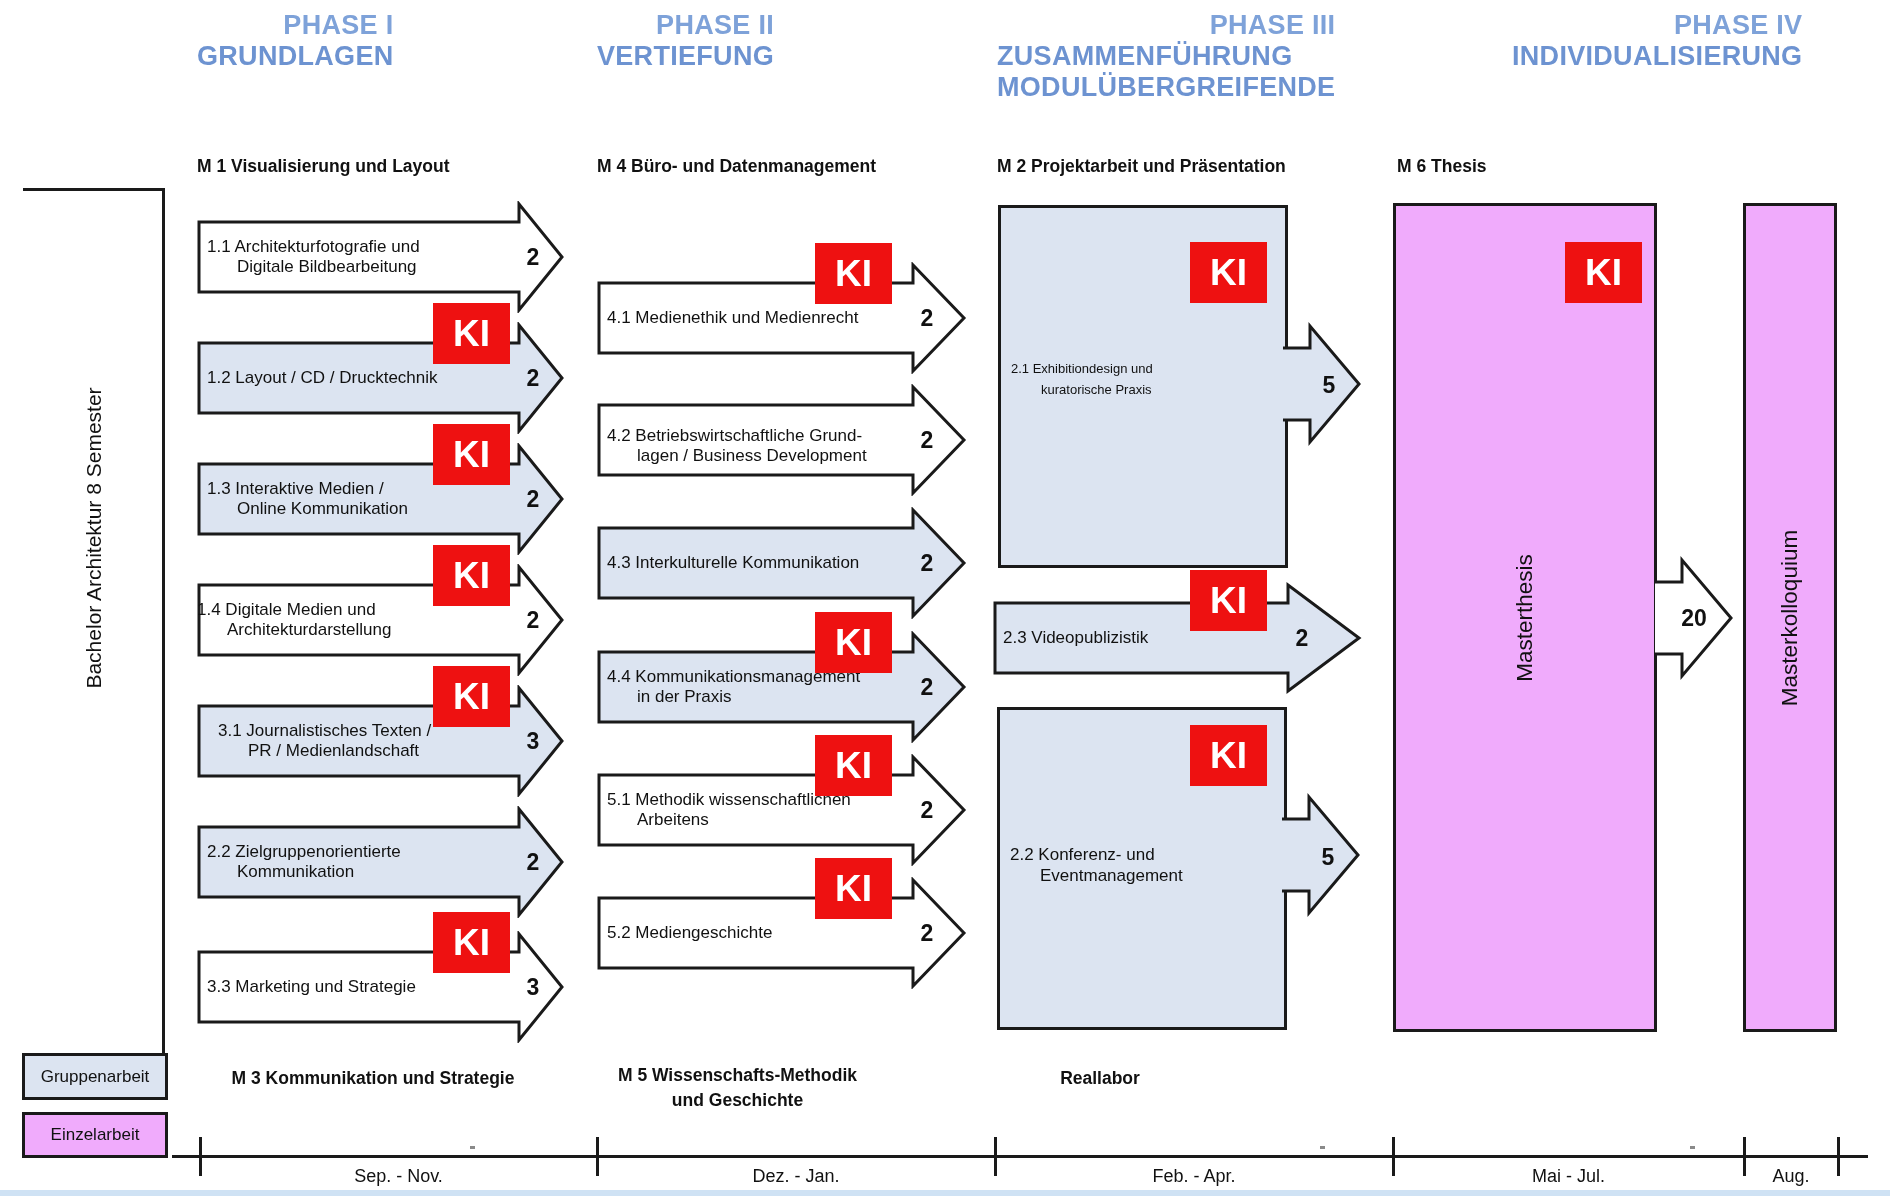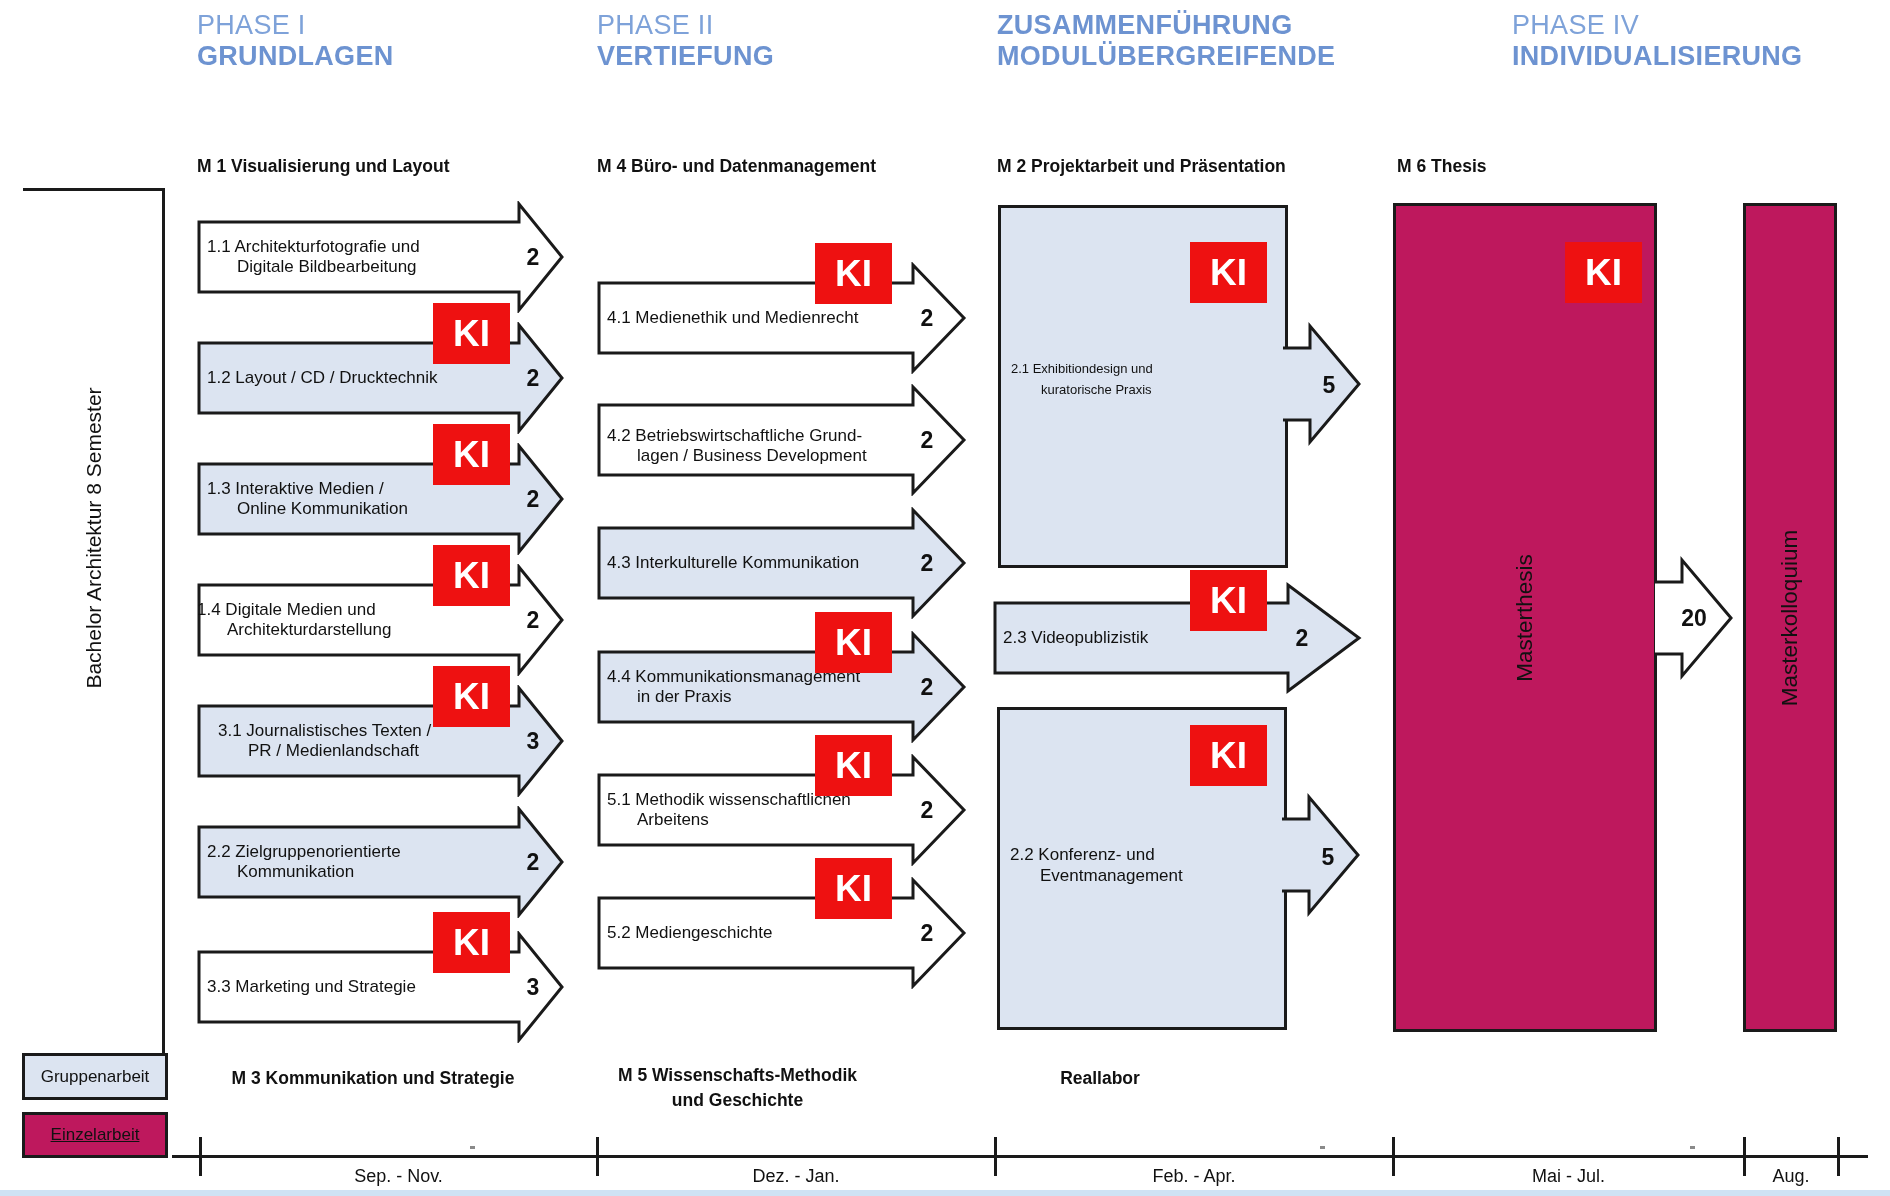--- a/index.html
+++ b/index.html
@@ -1,35 +1,35 @@
 <!DOCTYPE html>
 <html><head>
 <meta charset="utf-8">
 <style>
   html,body { margin:0; padding:0; background:#fff; }
   .stage { position:relative; width:1890px; height:1196px; background:#fff; overflow:hidden;
            font-family:"Liberation Sans", sans-serif; color:#111;
            --blue-fill:#dce4f1; --line:#1a1a1a; --ki-red:#ee1111; --phase-blue:#7ea2d9; --phase-blue-bold:#6d93d1; }
   .abs { position:absolute; }
   .phase-h div { font-size:27px; line-height:31px; letter-spacing:.3px; white-space:nowrap; }
-  .phase-h .l-reg  { font-weight:400; color:var(--phase-blue); }
+  .phase-h .l-reg  { font-weight:700; color:var(--phase-blue);text-align:right; }
   .phase-h .l-bold { font-weight:700; color:var(--phase-blue-bold); }
   .mod-h { font-weight:700; font-size:17.5px; white-space:nowrap; }
   .course svg, .stub-arrow { display:block; }
   polygon, .stub-arrow path { stroke:var(--line); stroke-width:3; stroke-linejoin:miter; }
   .f-group { fill:var(--blue-fill); }
   .f-ind   { fill:#ffffff; }
   .course-text { font-size:17px; line-height:20.5px; display:flex; align-items:center; }
   .hang { padding-left:30px; text-indent:-30px; white-space:pre-line; }
   .num { font-weight:700; font-size:23px; text-align:center; }
   .ki  { background:var(--ki-red); color:#fff; font-weight:700; font-size:37px;
          width:77px; height:61px; line-height:61px; text-align:center; z-index:5; }
   .bigbox { border:3px solid var(--line); box-sizing:border-box; }
   .bg-group { background:var(--blue-fill); }
-  .bg-ind { background:#be185d;text-decoration:underline; }
+  .bg-ind { background:#f0abfc; }
   .vwrap { display:flex; align-items:center; justify-content:center; }
   .vtext { transform:rotate(-90deg); white-space:nowrap; font-size:22.5px; }
   .bracket { border:3px solid var(--line); border-left:none; box-sizing:border-box; }
   .legend-box { border:3px solid var(--line); box-sizing:border-box; font-size:17px;
                 display:flex; align-items:center; justify-content:center; }
   .tl-line { background:var(--line); height:3px; }
   .tick { background:var(--line); width:3px; height:39px; }
   .tl-label { font-size:18px; text-align:center; }
   .bottom-label { font-weight:700; font-size:17.5px; white-space:pre-line;text-align:center; }
   .center { text-align:center; }
@@ -49,20 +49,21 @@
   <div id="gen-root">
       <div class="phase-h" style="position: absolute; left: 197px; top: 10px;">
         <div class="l-reg">PHASE I</div>
         <div class="l-bold">GRUNDLAGEN</div>
       </div>
       <div class="phase-h" style="position: absolute; left: 597px; top: 10px;">
         <div class="l-reg">PHASE II</div>
         <div class="l-bold">VERTIEFUNG</div>
       </div>
       <div class="phase-h" style="position: absolute; left: 997px; top: 10px;">
+        <div class="l-reg">PHASE III</div>
         <div class="l-bold">ZUSAMMENFÜHRUNG</div>
         <div class="l-bold">MODULÜBERGREIFENDE</div>
       </div>
       <div class="phase-h" style="position: absolute; left: 1512px; top: 10px;">
         <div class="l-reg">PHASE IV</div>
         <div class="l-bold">INDIVIDUALISIERUNG</div>
       </div>
       <div class="mod-h" style="position: absolute; left: 197px; top: 156px;">M 1 Visualisierung und Layout</div>
       <div class="mod-h" style="position: absolute; left: 597px; top: 156px;">M 4 Büro- und Datenmanagement</div>
       <div class="mod-h" style="position: absolute; left: 997px; top: 156px;">M 2 Projektarbeit und Präsentation</div>

